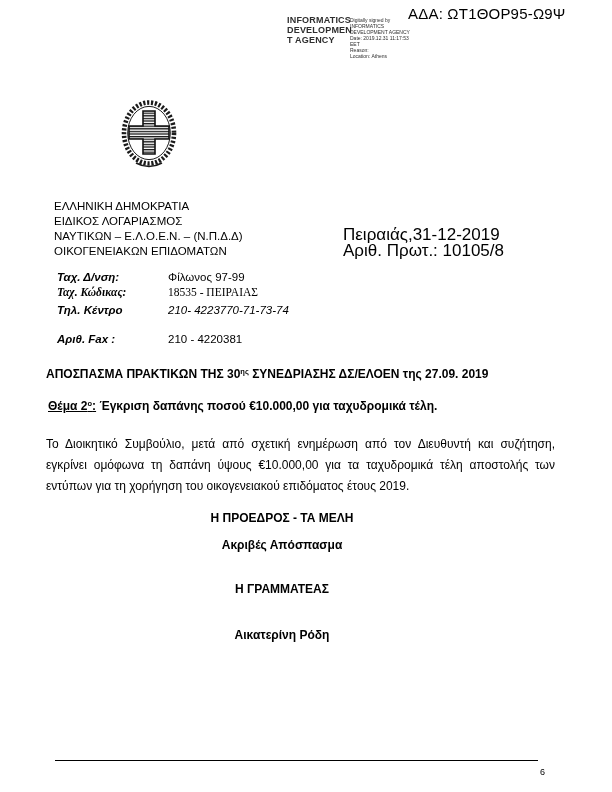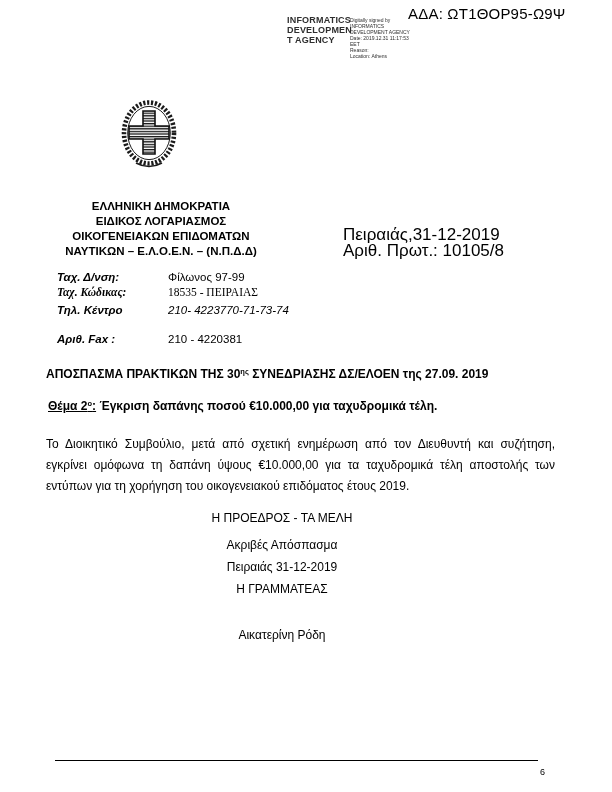--- a/index.html
+++ b/index.html
@@ -9,35 +9,35 @@
   }
   .abs{position:absolute;}
   
   .ada{left:408px;top:5px;font-size:15px;letter-spacing:.2px;white-space:nowrap;}
   .stamp-agency{left:287px;top:15px;width:62px;font-size:9px;font-weight:bold;
     line-height:10px;color:#2e2e2e;letter-spacing:.2px;}
   .stamp-details{left:350px;top:17px;width:70px;font-size:5px;line-height:6px;color:#2e2e2e;}
   .stamp-details div{white-space:nowrap;}
   .emblem{left:121px;top:97px;}
   
-  .org-block{left:45px;top:199px;width:232px;text-align:center;
-    font-weight:bold;font-size:11.5px;line-height:15px;}
+  .org-block{left:54px;top:199px;width:232px;text-align:left;
+    font-weight:normal;font-size:11.5px;line-height:15px;}
   .date-block{left:343px;top:227px;font-size:17px;line-height:15.5px;}
   
   .contact-label{left:57px;font-size:11.5px;font-weight:bold;font-style:italic;white-space:nowrap;}
   .contact-value{left:168px;font-size:11.5px;white-space:nowrap;}
   .row0{top:271px;} .row1{top:286px;font-family:Liberation Serif, serif;} .row2{top:304px;font-style:italic;} .row3{top:333px;}
   
   .minutes-title{left:46px;top:367px;font-size:12px;font-weight:bold;white-space:nowrap;}
   .topic{left:48px;top:399px;font-size:12px;font-weight:bold;white-space:nowrap;}
   .topic .u{text-decoration:underline;}
   sup{font-size:7.5px;line-height:0;vertical-align:4px;}
   .body-par{left:46px;top:434px;width:509px;font-size:12px;line-height:20.8px;text-align:justify;}
   
-  .closing-line{left:46px;width:472px;text-align:center;font-size:12px;white-space:nowrap;}
+  .closing-line{left:46px;width:472px;text-align:center;font-size:12px;white-space:nowrap;font-weight:bold;}
   .cl0{top:511px;} .cl1{top:538px;} .cl2{top:560px;} .cl3{top:582px;} .cl4{top:628px;}
   
   .footer-line{left:55px;top:760px;width:483px;border-top:1px solid #000;height:0;}
   .page-number{left:540px;top:767px;font-size:9px;}
 </style>
 </head>
 <body>
 
 <div class="page">
 
@@ -69,22 +69,22 @@
       <ellipse cx="28" cy="36" rx="25" ry="30.5" fill="none" stroke="#1b1b1b" stroke-width="4.6" stroke-dasharray="2.2 1.7"></ellipse>
       <ellipse cx="28" cy="36" rx="21.3" ry="26.6" fill="none" stroke="#1b1b1b" stroke-width="1"></ellipse>
       <path d="M22 14 h12 v15 h14 v13 h-14 v15 h-12 V42 H8 V29 h14 z" fill="url(#hatch)" stroke="#111" stroke-width="1.6"></path>
       <path d="M15 66 Q28 73 41 66" fill="none" stroke="#1b1b1b" stroke-width="1.6"></path>
     </svg>
   </div>
 
   <div class="abs org-block">
     <div>ΕΛΛΗΝΙΚΗ ΔΗΜΟΚΡΑΤΙΑ</div>
     <div>ΕΙΔΙΚΟΣ ΛΟΓΑΡΙΑΣΜΟΣ</div>
+    <div>ΝΑΥΤΙΚΩΝ – Ε.Λ.Ο.Ε.Ν. – (Ν.Π.Δ.Δ)</div>
     <div>ΟΙΚΟΓΕΝΕΙΑΚΩΝ ΕΠΙΔΟΜΑΤΩΝ</div>
-    <div>ΝΑΥΤΙΚΩΝ – Ε.Λ.Ο.Ε.Ν. – (Ν.Π.Δ.Δ)</div>
   </div>
 
   <div class="abs date-block">
     <div>Πειραιάς,31-12-2019</div>
     <div>Αριθ. Πρωτ.: 10105/8</div>
   </div>
 
   <div class="abs contact-label row0">Ταχ. Δ/νση:</div>
   <div class="abs contact-value row0">Φίλωνος 97-99</div>
   <div class="abs contact-label row1">Ταχ. Κώδικας:</div>
@@ -95,20 +95,19 @@
   <div class="abs contact-value row3">210 - 4220381</div>
 
   <div class="abs minutes-title"><span>ΑΠΟΣΠΑΣΜΑ ΠΡΑΚΤΙΚΩΝ ΤΗΣ 30</span><sup>ης</sup><span> ΣΥΝΕΔΡΙΑΣΗΣ ΔΣ/ΕΛΟΕΝ της 27.09. 2019</span></div>
 
   <div class="abs topic"><span class="u"><span>Θέμα 2</span><sup>ο</sup><span>:</span></span><span> Έγκριση δαπάνης ποσού €10.000,00 για ταχυδρομικά τέλη.</span></div>
 
   <div class="abs body-par">Το Διοικητικό Συμβούλιο, μετά από σχετική ενημέρωση από τον Διευθυντή και συζήτηση, εγκρίνει ομόφωνα τη δαπάνη ύψους €10.000,00 για τα ταχυδρομικά τέλη αποστολής των εντύπων για τη χορήγηση του οικογενειακού επιδόματος έτους 2019.</div>
 
   <div class="abs closing-line cl0">Η ΠΡΟΕΔΡΟΣ  - ΤΑ ΜΕΛΗ</div>
   <div class="abs closing-line cl1">Ακριβές Απόσπασμα</div>
-  <div class="abs closing-line cl2">Πειραιάς 31-12-2019</div>
   <div class="abs closing-line cl3">Η ΓΡΑΜΜΑΤΕΑΣ</div>
   <div class="abs closing-line cl4">Αικατερίνη Ρόδη</div>
 
   <div class="abs footer-line"></div>
   <div class="abs page-number">6</div>
 
 </div>
 
 </body></html>

